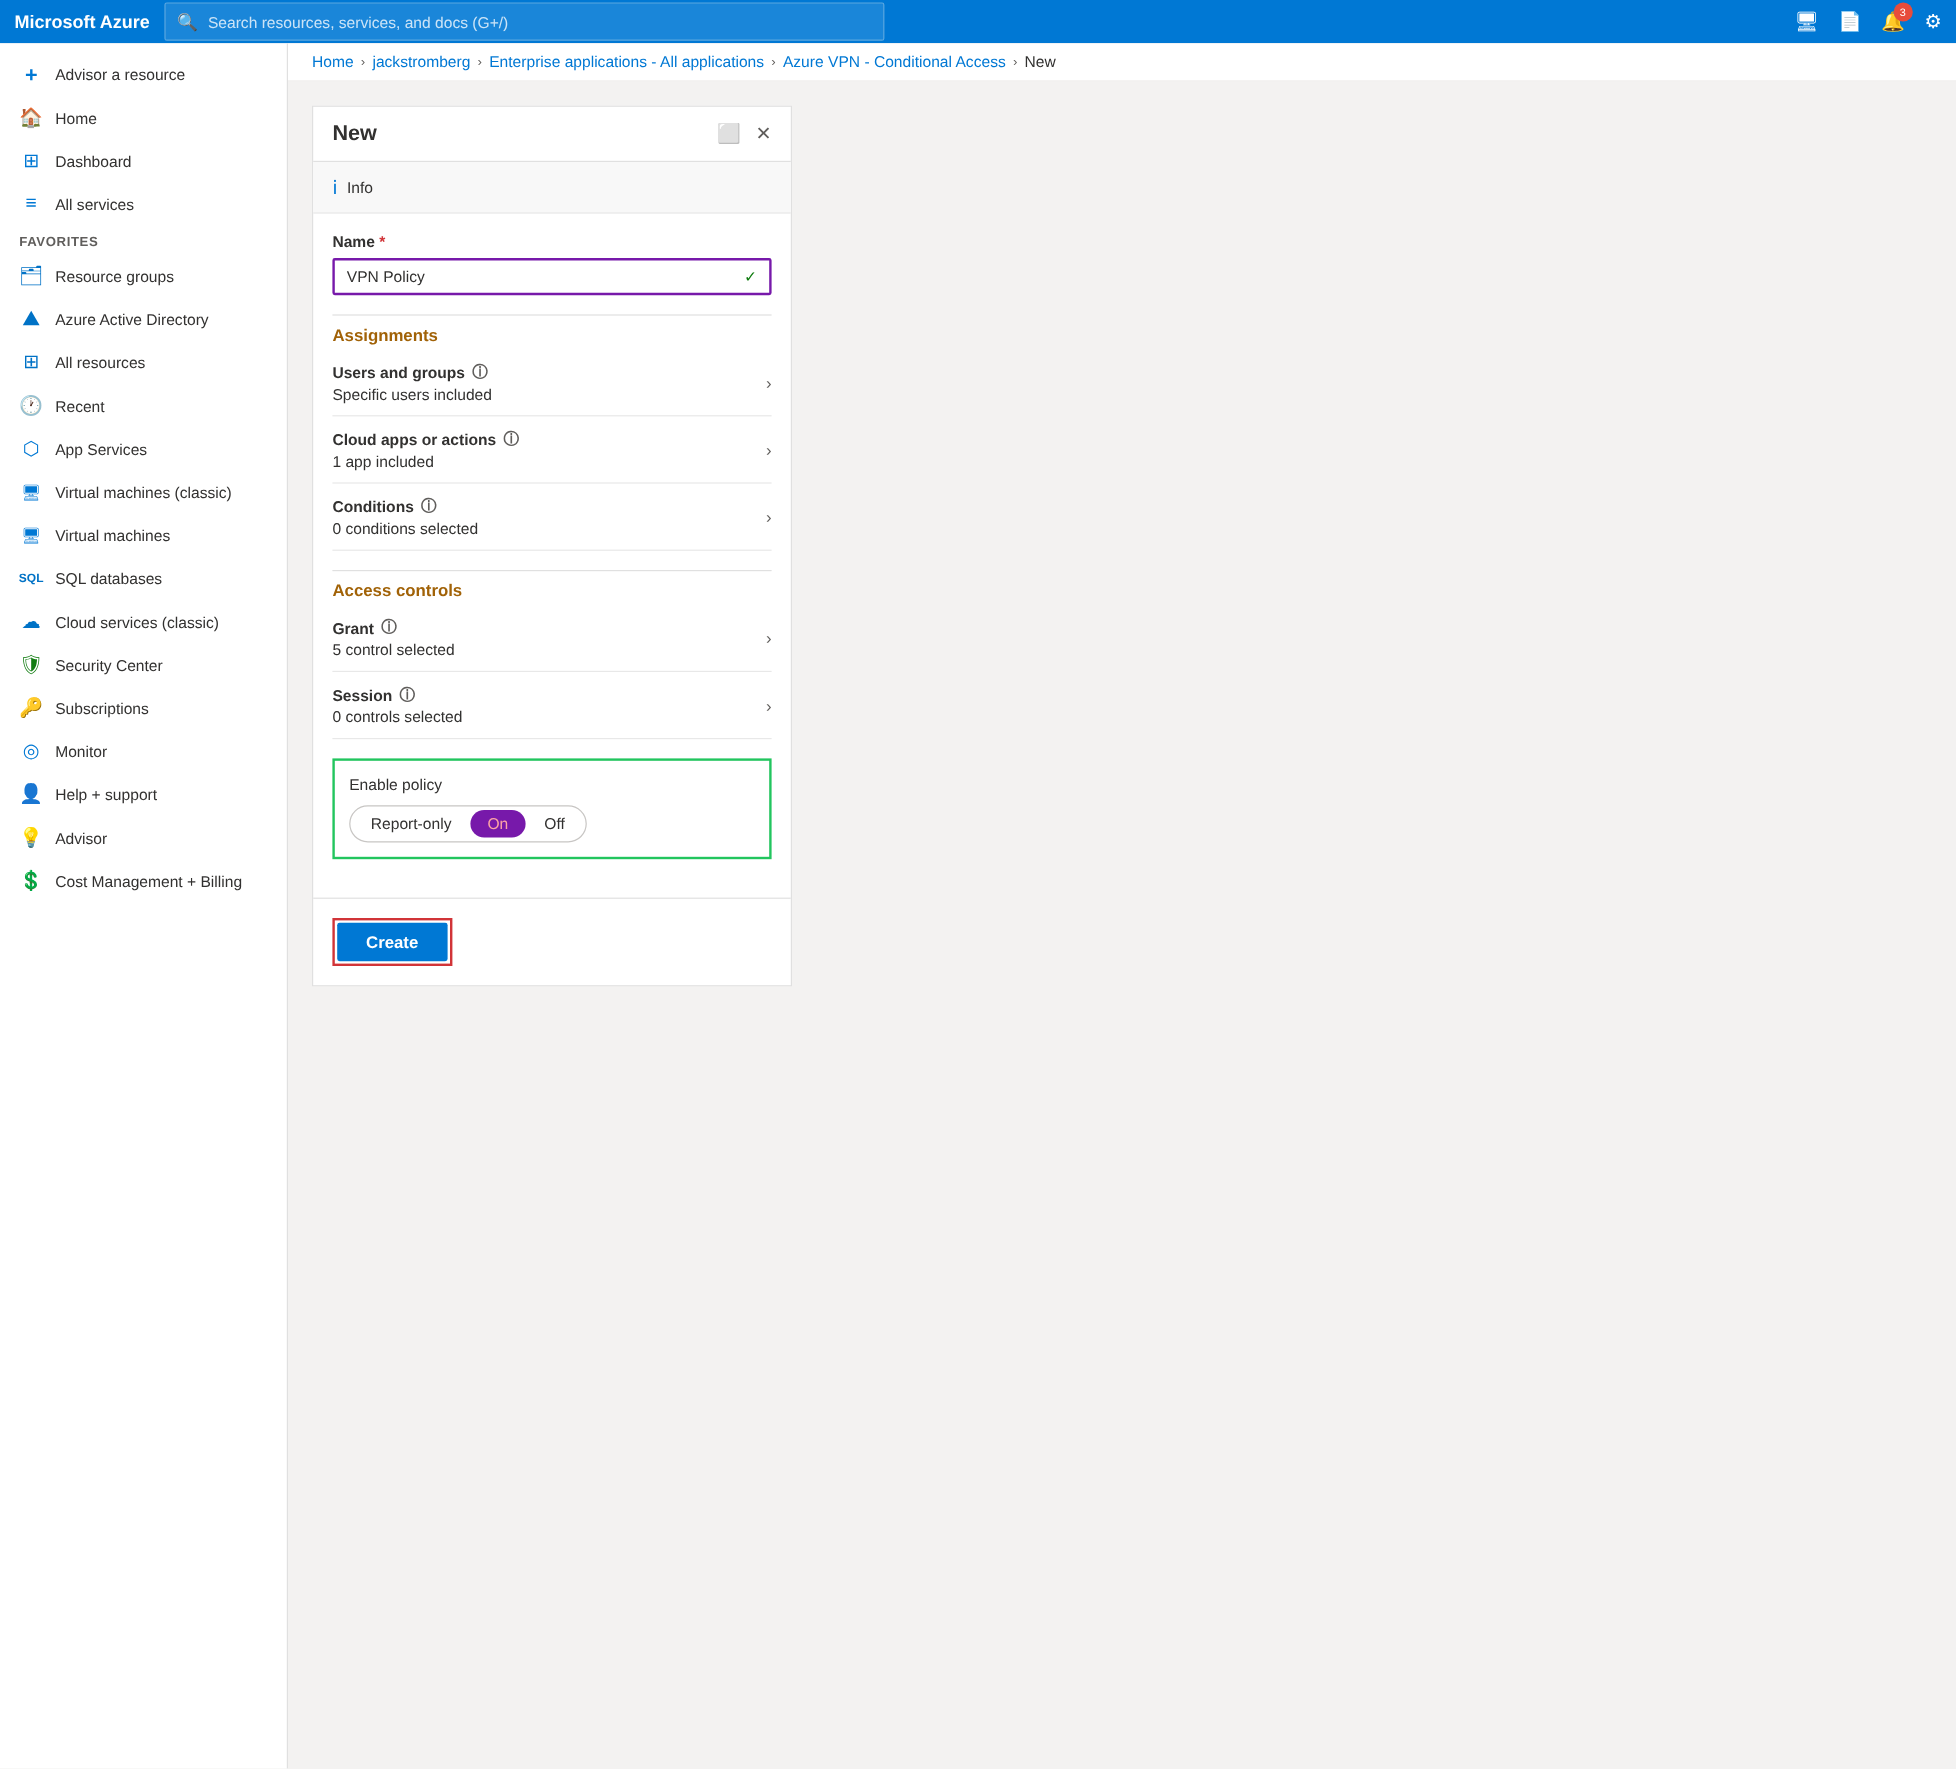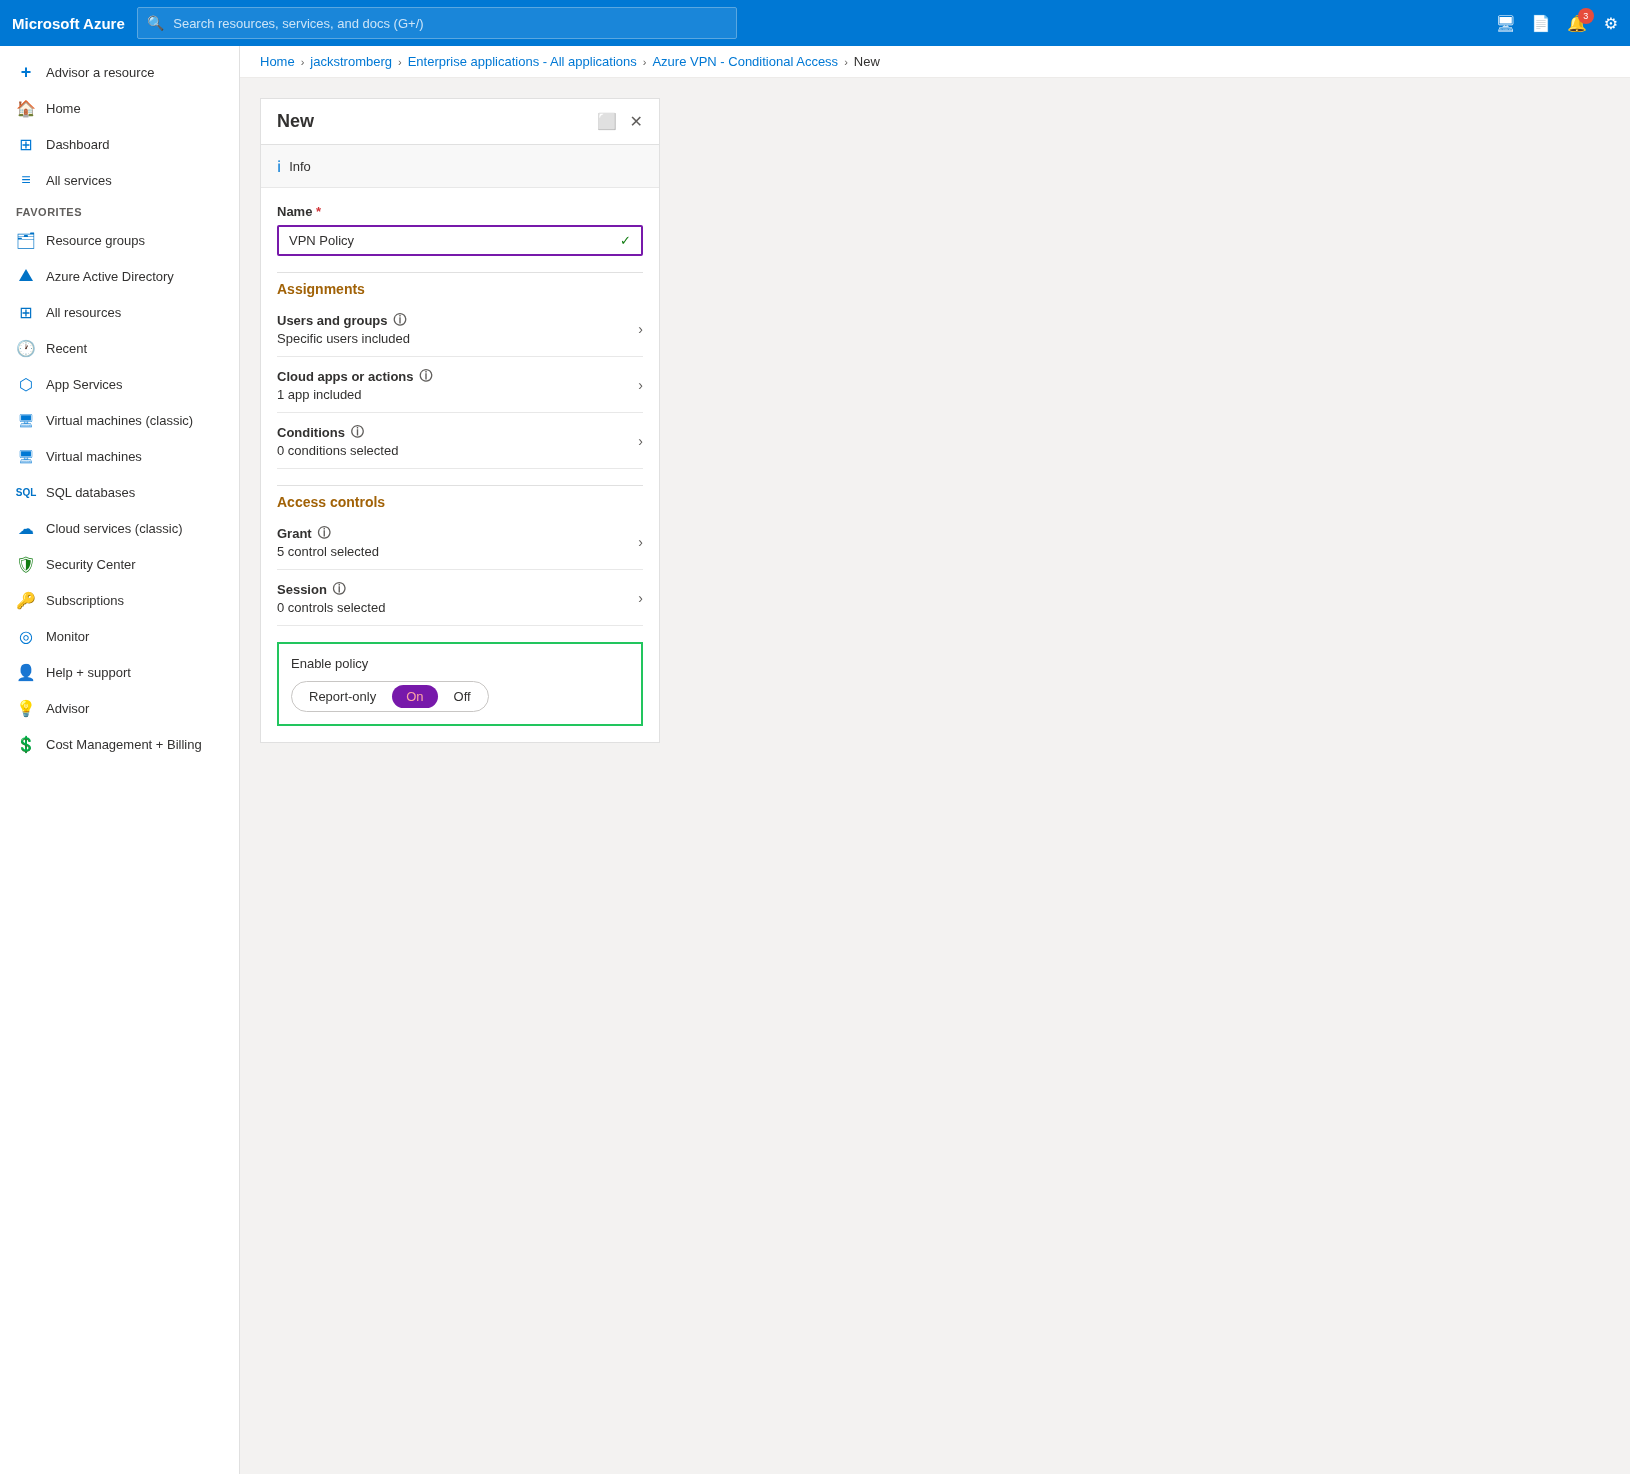--- a/index.html
+++ b/index.html
@@ -3,21 +3,21 @@
   <meta charset="utf-8">
   <style>
     * { box-sizing: border-box; margin: 0; padding: 0; }
     body { font-family: 'Segoe UI', Arial, sans-serif; font-size: 13px; background: #f3f2f1; display: flex; flex-direction: column; height: 100vh; overflow: hidden; }
 
     
     .topbar {
       background: #0078d4;
       display: flex;
       align-items: center;
-      height: 46px;
+      height: 36px;
       padding: 0 12px;
       gap: 12px;
       flex-shrink: 0;
     }
     .topbar-brand {
       color: white;
       font-weight: 600;
       font-size: 15px;
       white-space: nowrap;
     }
@@ -536,18 +536,23 @@
             <div class="enable-policy-label">Enable policy</div>
             <div class="toggle-group">
               <span class="toggle-option">Report-only</span>
               <span class="toggle-option active">On</span>
               <span class="toggle-option">Off</span>
             </div>
           </div>
 
         </div>
 
+        <div class="create-section">
+          <div class="create-button-wrapper">
+            <button class="create-button">Create</button>
+          </div>
+        </div>
 
       </div>
     </div>
 
   </div>
 </div>
 
 </body></html>

